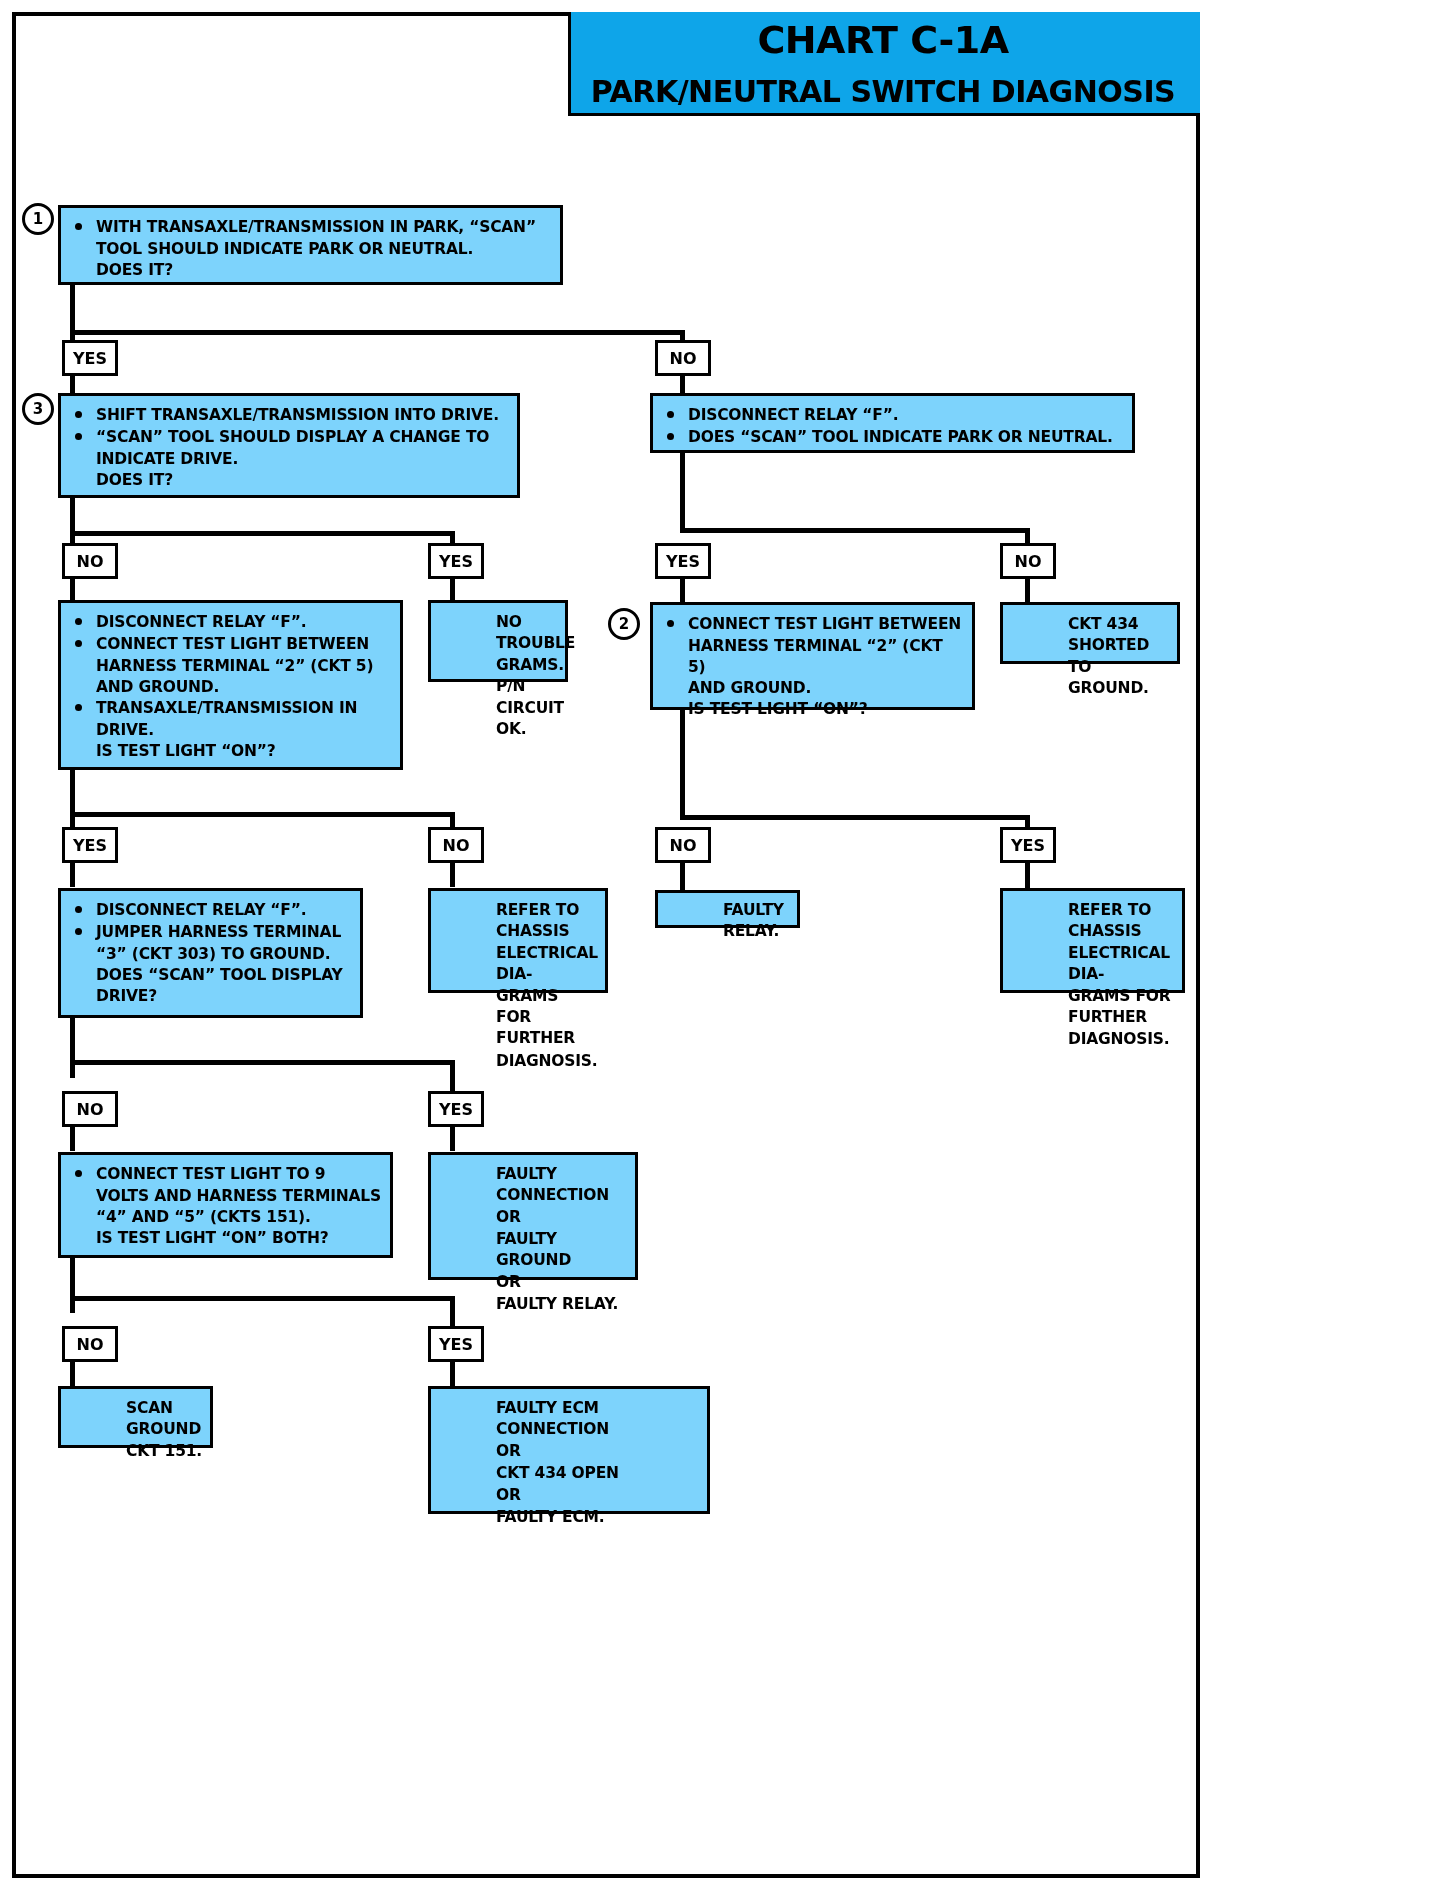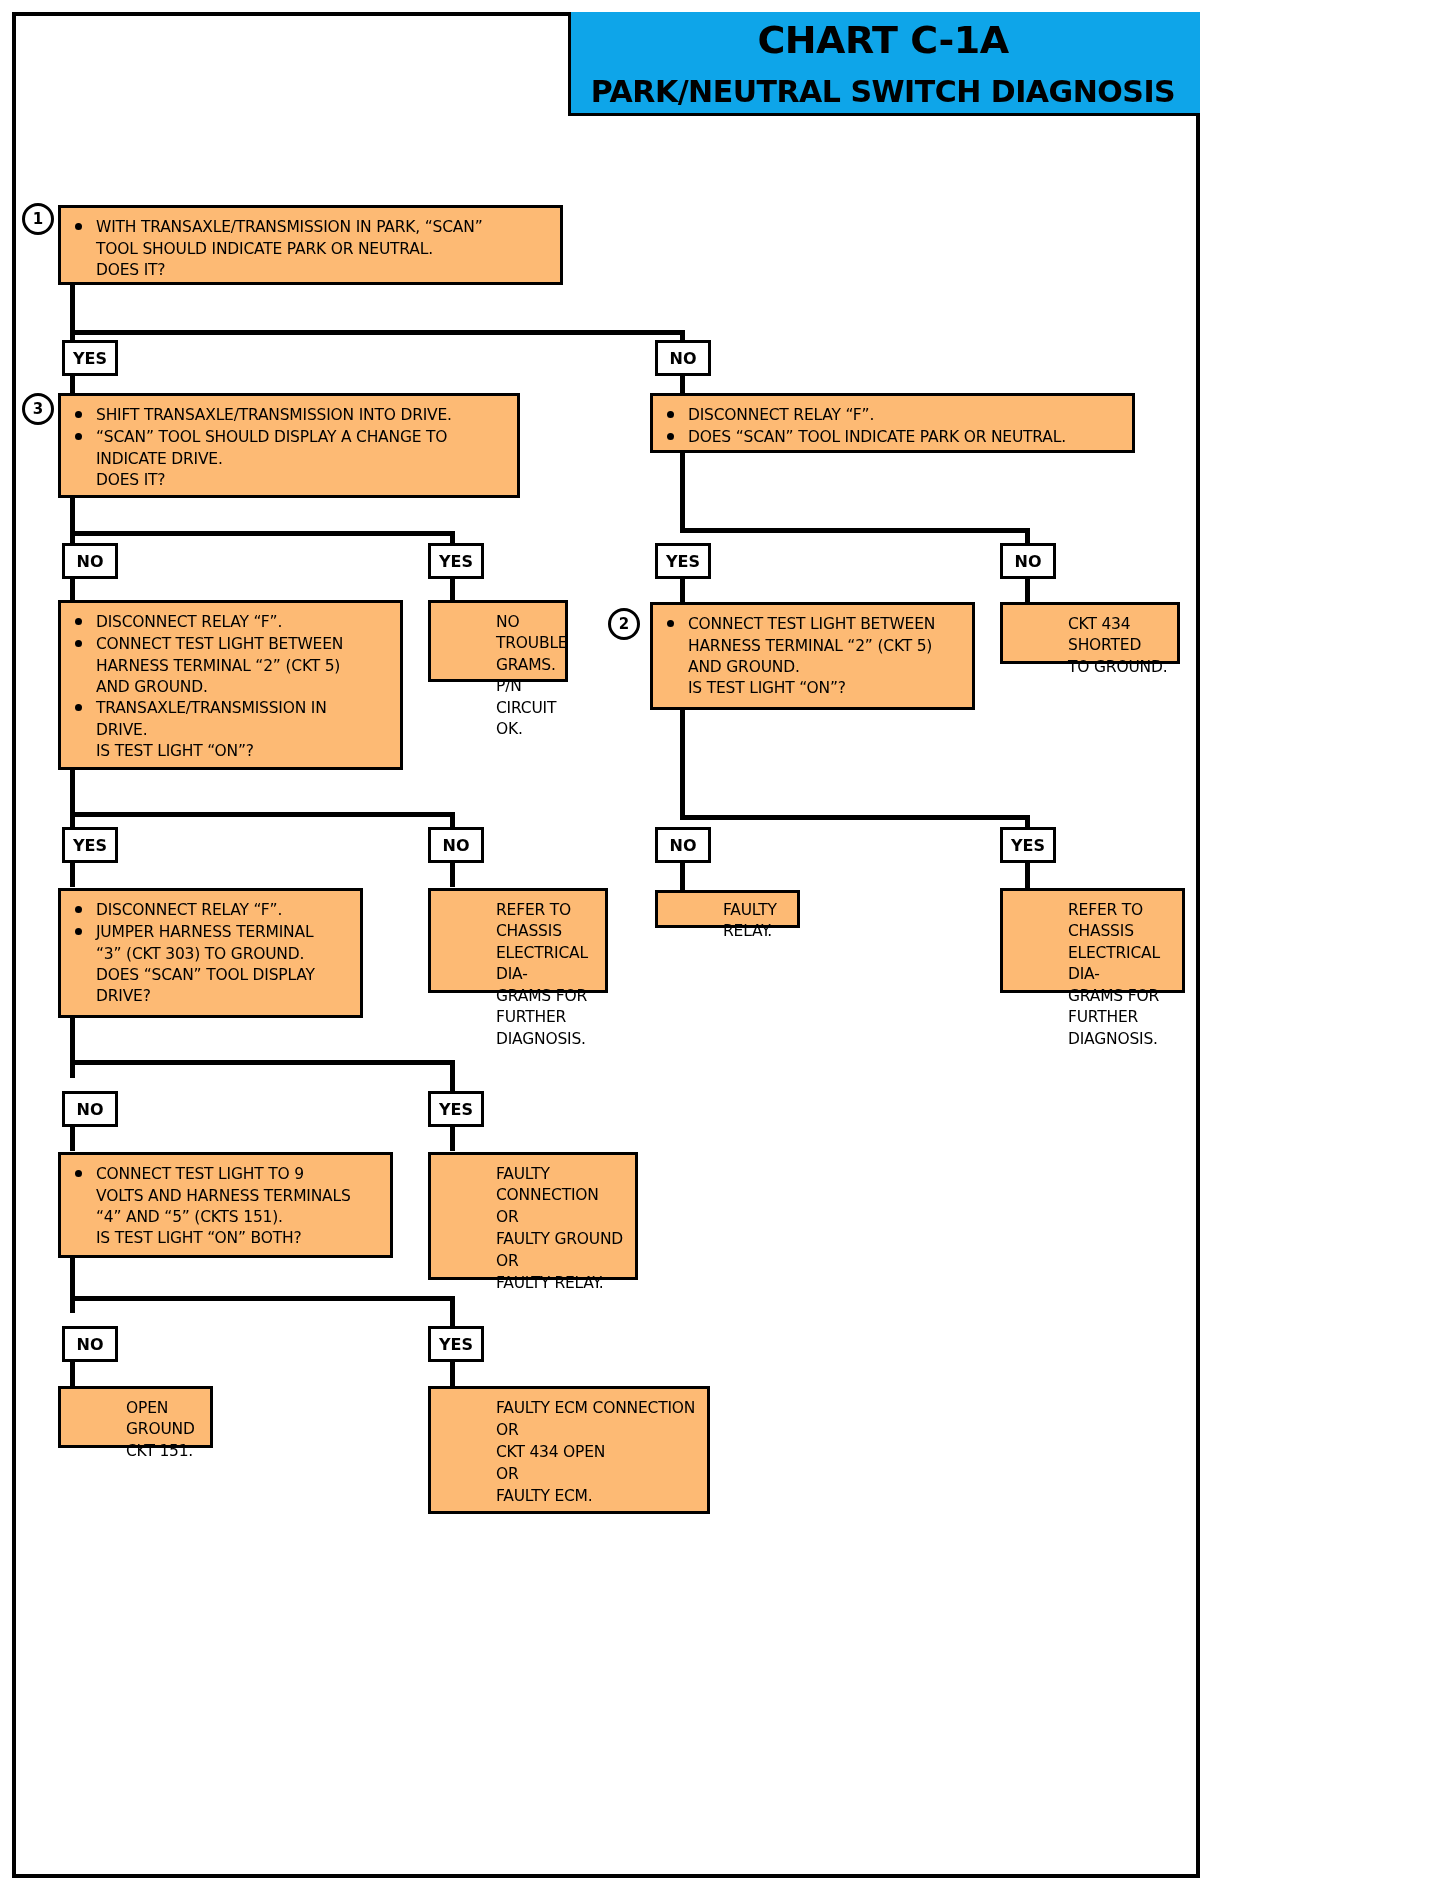--- a/index.html
+++ b/index.html
@@ -30,22 +30,22 @@
     letter-spacing:-0.5px;
   }
   #chart-subtitle{
     position:absolute; left:0; top:62px; width:624px;
     text-align:center; font-size:30px; font-weight:bold;
     letter-spacing:-0.5px;
   }
 
   
   .box{
-    position:absolute; border:3px solid #000; background:#fdba74;
-    font-size:15.5px; font-weight:normal; line-height:1.36;
+    position:absolute; border:3px solid #000; background:#7dd3fc;
+    font-size:15.5px; font-weight:bold; line-height:1.36;
     letter-spacing:-0.2px;
   }
   .box .pad{ padding:9px 8px 8px 10px; }
 
   
   ul.bl{ list-style:none; }
   ul.bl li{ position:relative; padding-left:25px; margin-bottom:1px; }
   ul.bl li .dot{
     position:absolute; left:4px; top:6px;
     width:7px; height:7px; border-radius:50%; background:#000;
@@ -315,21 +315,21 @@
     <div>OR</div>
     <div>FAULTY RELAY.</div>
   </div>
 </div>
 
 <div class="ynbox" style="left:62px; top:1326px;">NO</div>
 <div class="ynbox" style="left:428px; top:1326px;">YES</div>
 
 <div class="box plain" style="left:58px; top:1386px; width:155px; height:62px;">
   <div class="pad">
-    <div>OPEN GROUND</div>
+    <div>SCAN GROUND</div>
     <div>CKT 151.</div>
   </div>
 </div>
 
 <div class="box plain" style="left:428px; top:1386px; width:282px; height:128px;">
   <div class="pad">
     <div>FAULTY ECM CONNECTION</div>
     <div>OR</div>
     <div>CKT 434 OPEN</div>
     <div>OR</div>

